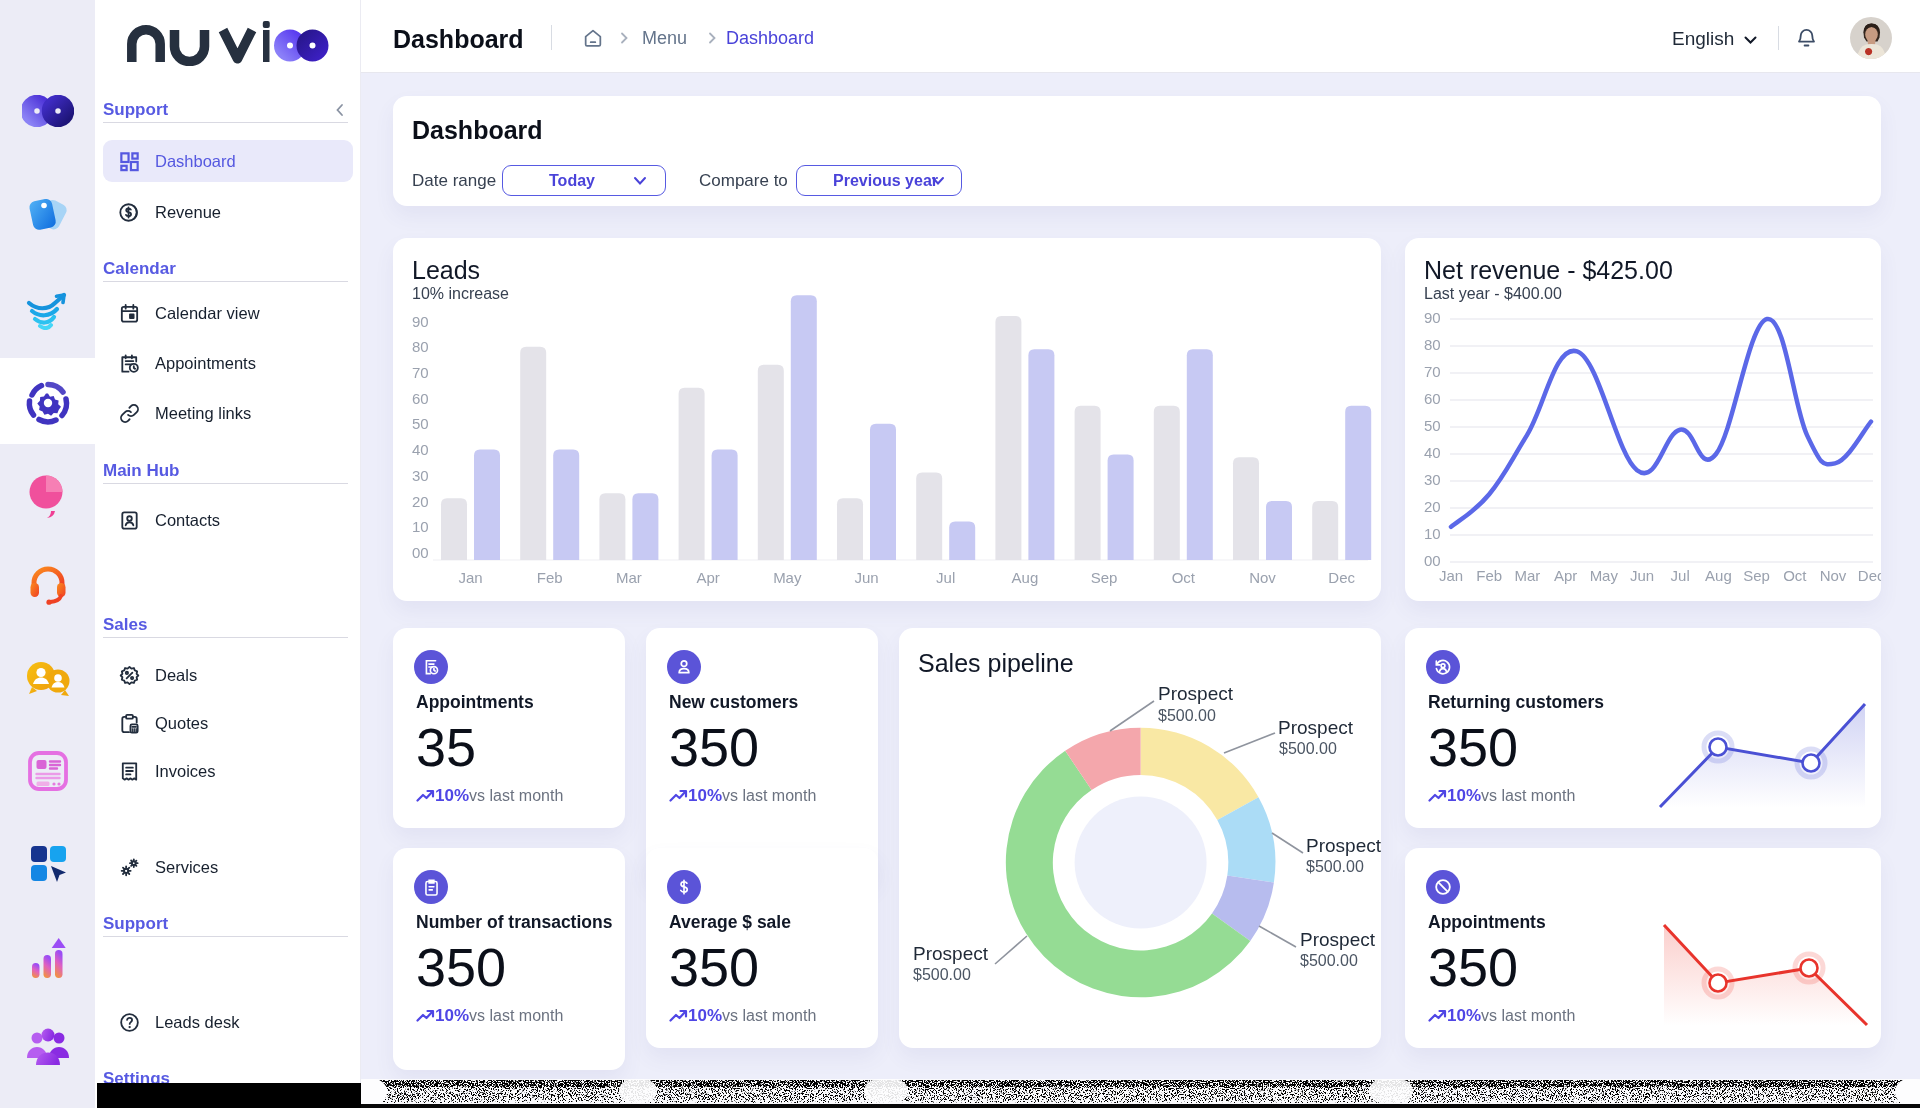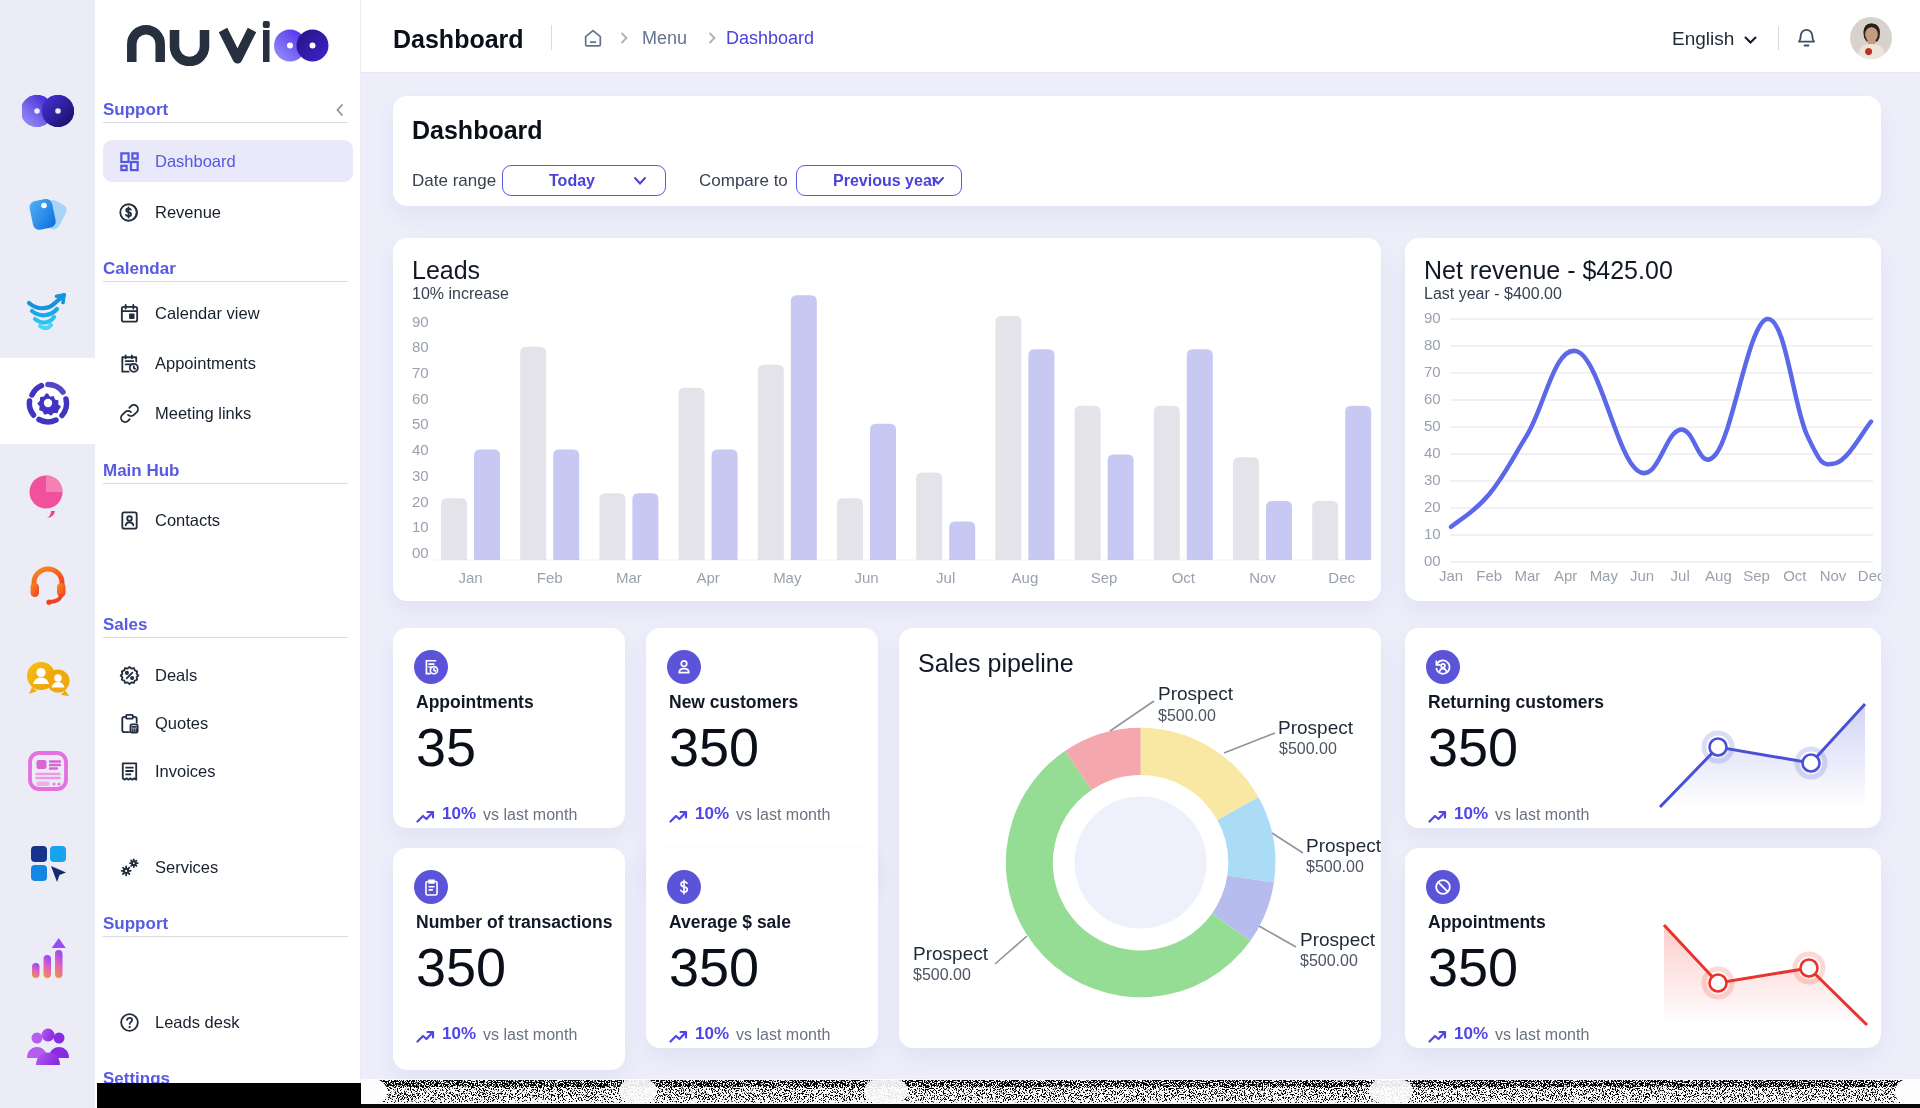--- a/index.html
+++ b/index.html
@@ -16,21 +16,21 @@
 .navitem.active{background:#e9e9fa;border-radius:9px;color:#5558e0}
 .hr{position:absolute;left:8px;width:245px;height:1px;background:#d9d9e2}
 .ax{font-size:15px;fill:#9aa1ae;font-family:"Liberation Sans",sans-serif}
 .pl{font-size:19px;fill:#1f2937;font-family:"Liberation Sans",sans-serif}
 .pm{font-size:16px;fill:#4b5563;font-family:"Liberation Sans",sans-serif}
 .ctitle{position:absolute;left:19px;top:18px;font-size:25px;font-weight:normal;color:#111827}
 .csub{position:absolute;left:19px;top:47px;font-size:16px;color:#374151}
 .sic{position:absolute;left:21px;top:22px;width:34px;height:34px;border-radius:50%;background:#5b54d8;display:flex;align-items:center;justify-content:center}
 .stitle{position:absolute;left:23px;top:64px;font-size:17.5px;font-weight:bold;color:#111827;white-space:nowrap}
 .snum{position:absolute;left:23px;top:88px;font-size:54px;font-weight:400;color:#0b0f19}
-.strend{position:absolute;left:23px;top:176px;display:flex;align-items:flex-end;gap:7px;white-space:nowrap}
+.strend{position:absolute;left:23px;top:158px;display:flex;align-items:center;white-space:nowrap}
 .pct{color:#4f46e5;font-size:17px;font-weight:bold}
 .vs{color:#6b7280;font-size:16px}
 </style></head><body>
 
 <div id="rail">
     <div id="activerow"></div>
     <div class="ric" style="top:113px"><svg width="52" height="32" viewBox="0 0 52 32">
         <defs>
           <linearGradient id="rg1" x1="0" y1="1" x2="1" y2="0">
             <stop offset="0" stop-color="#8b82f5"></stop>

